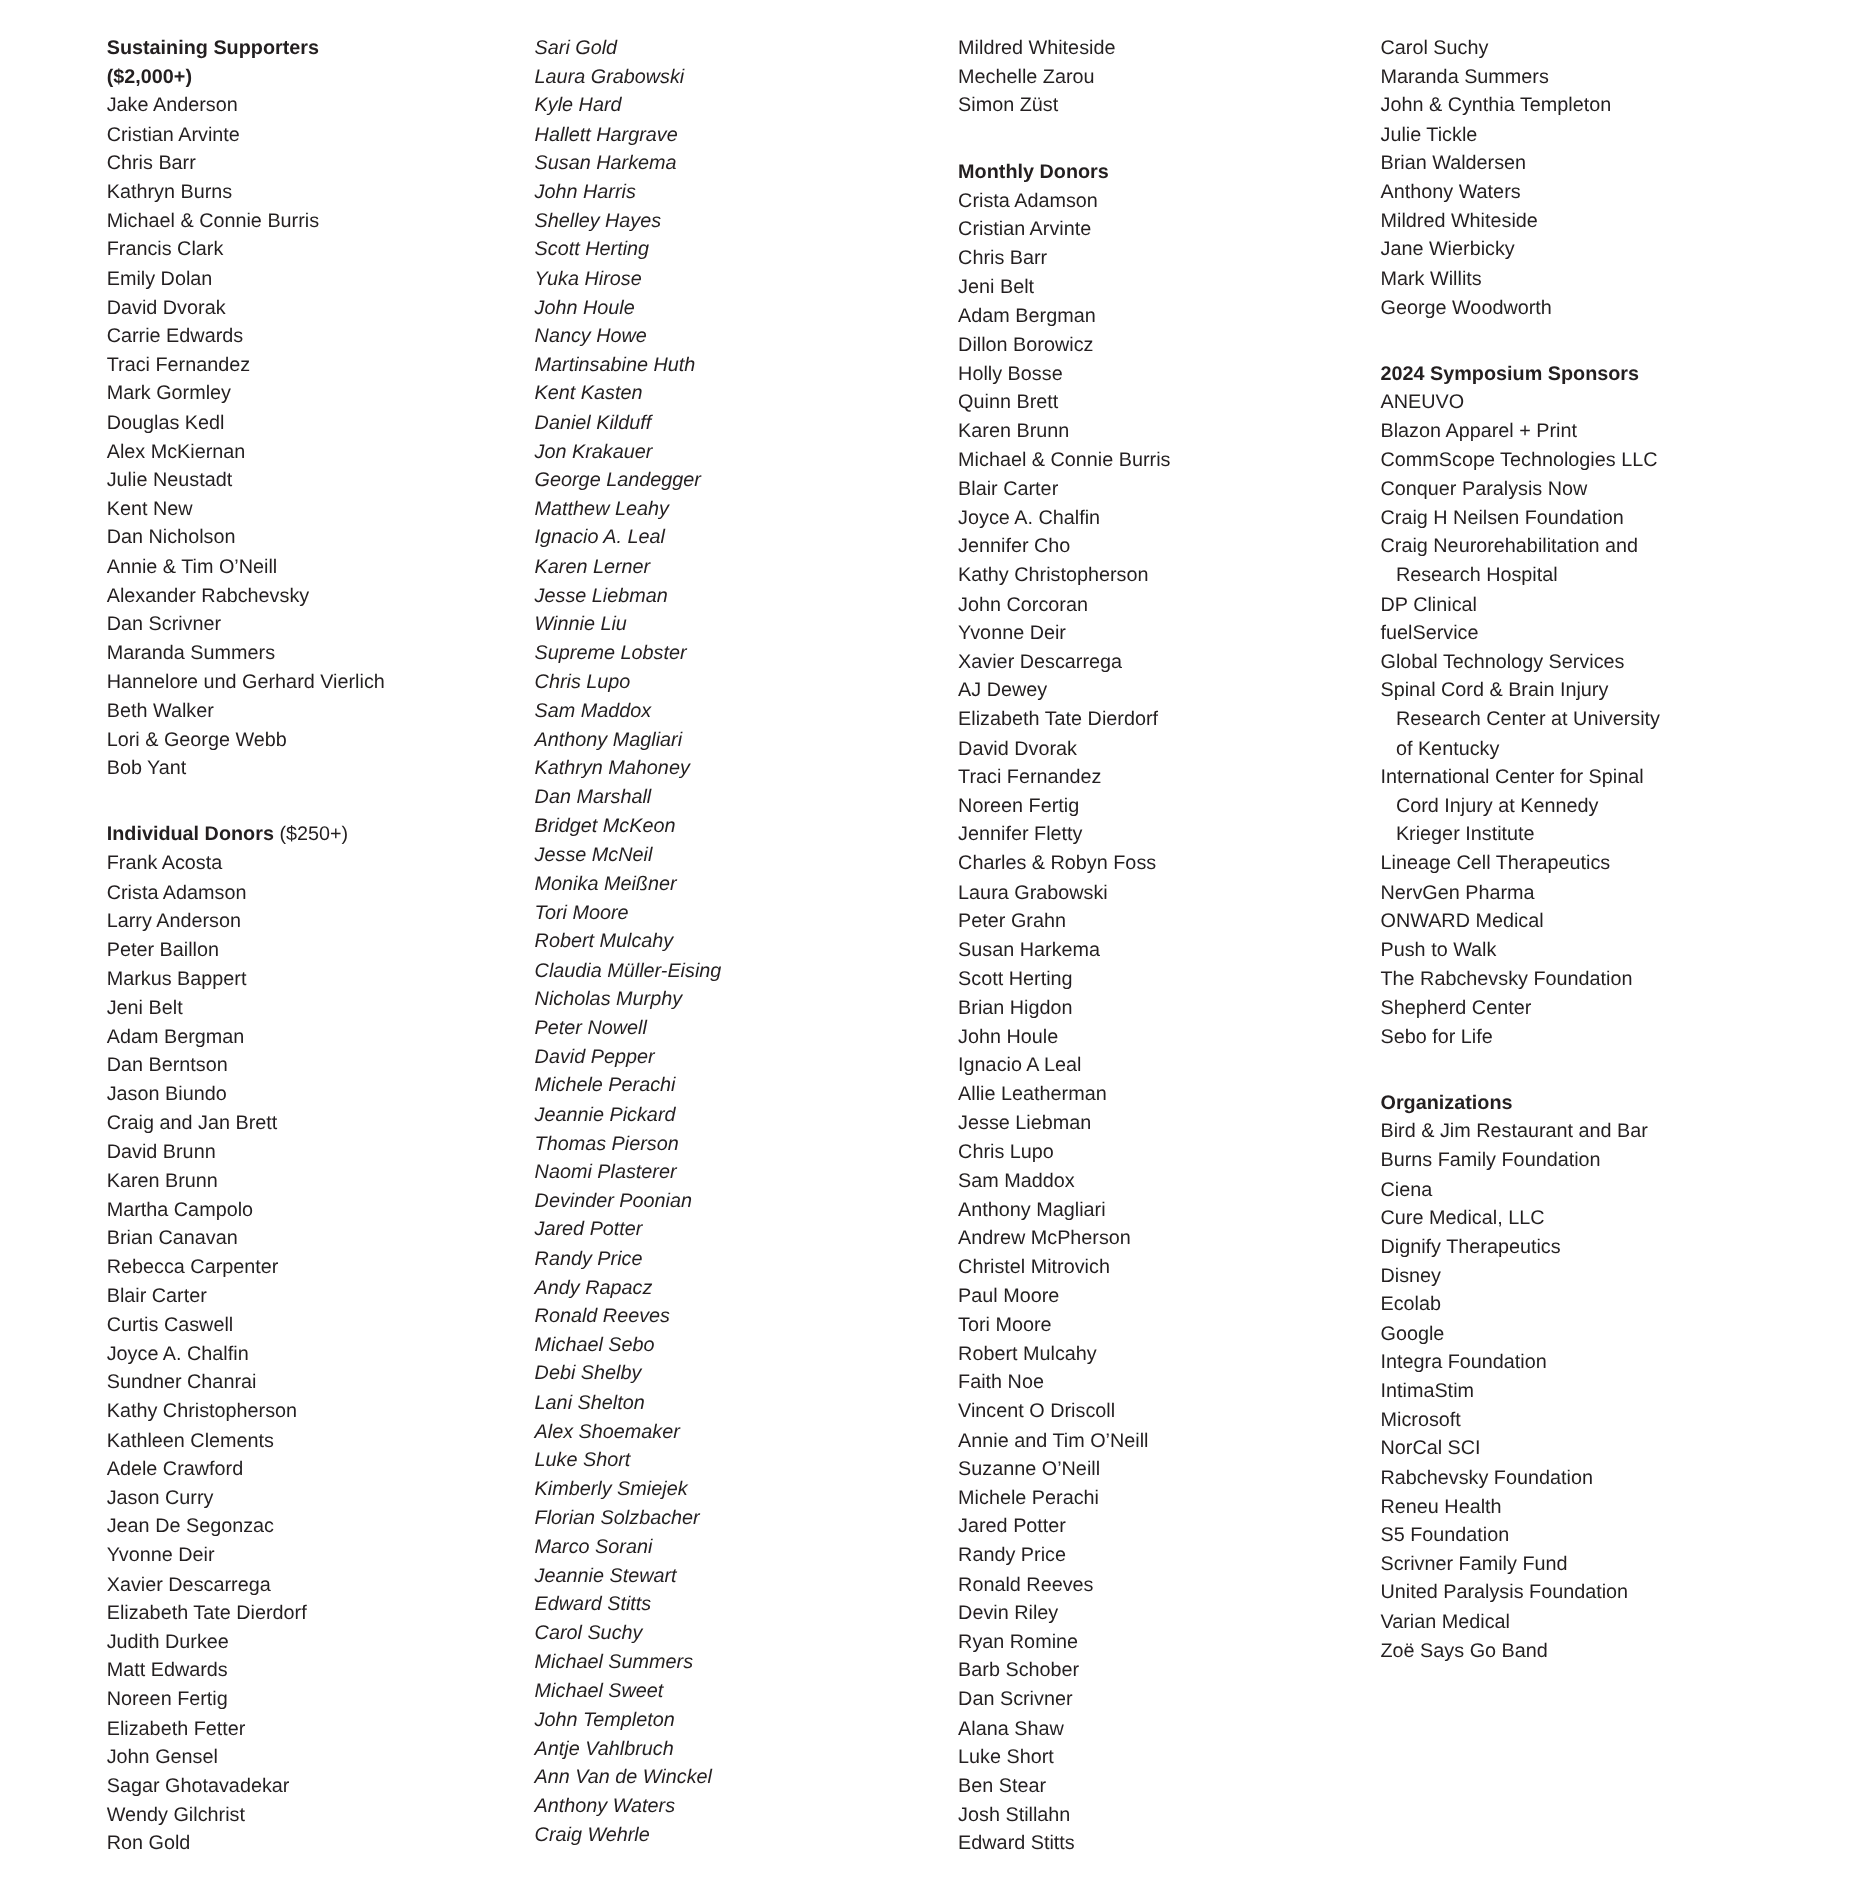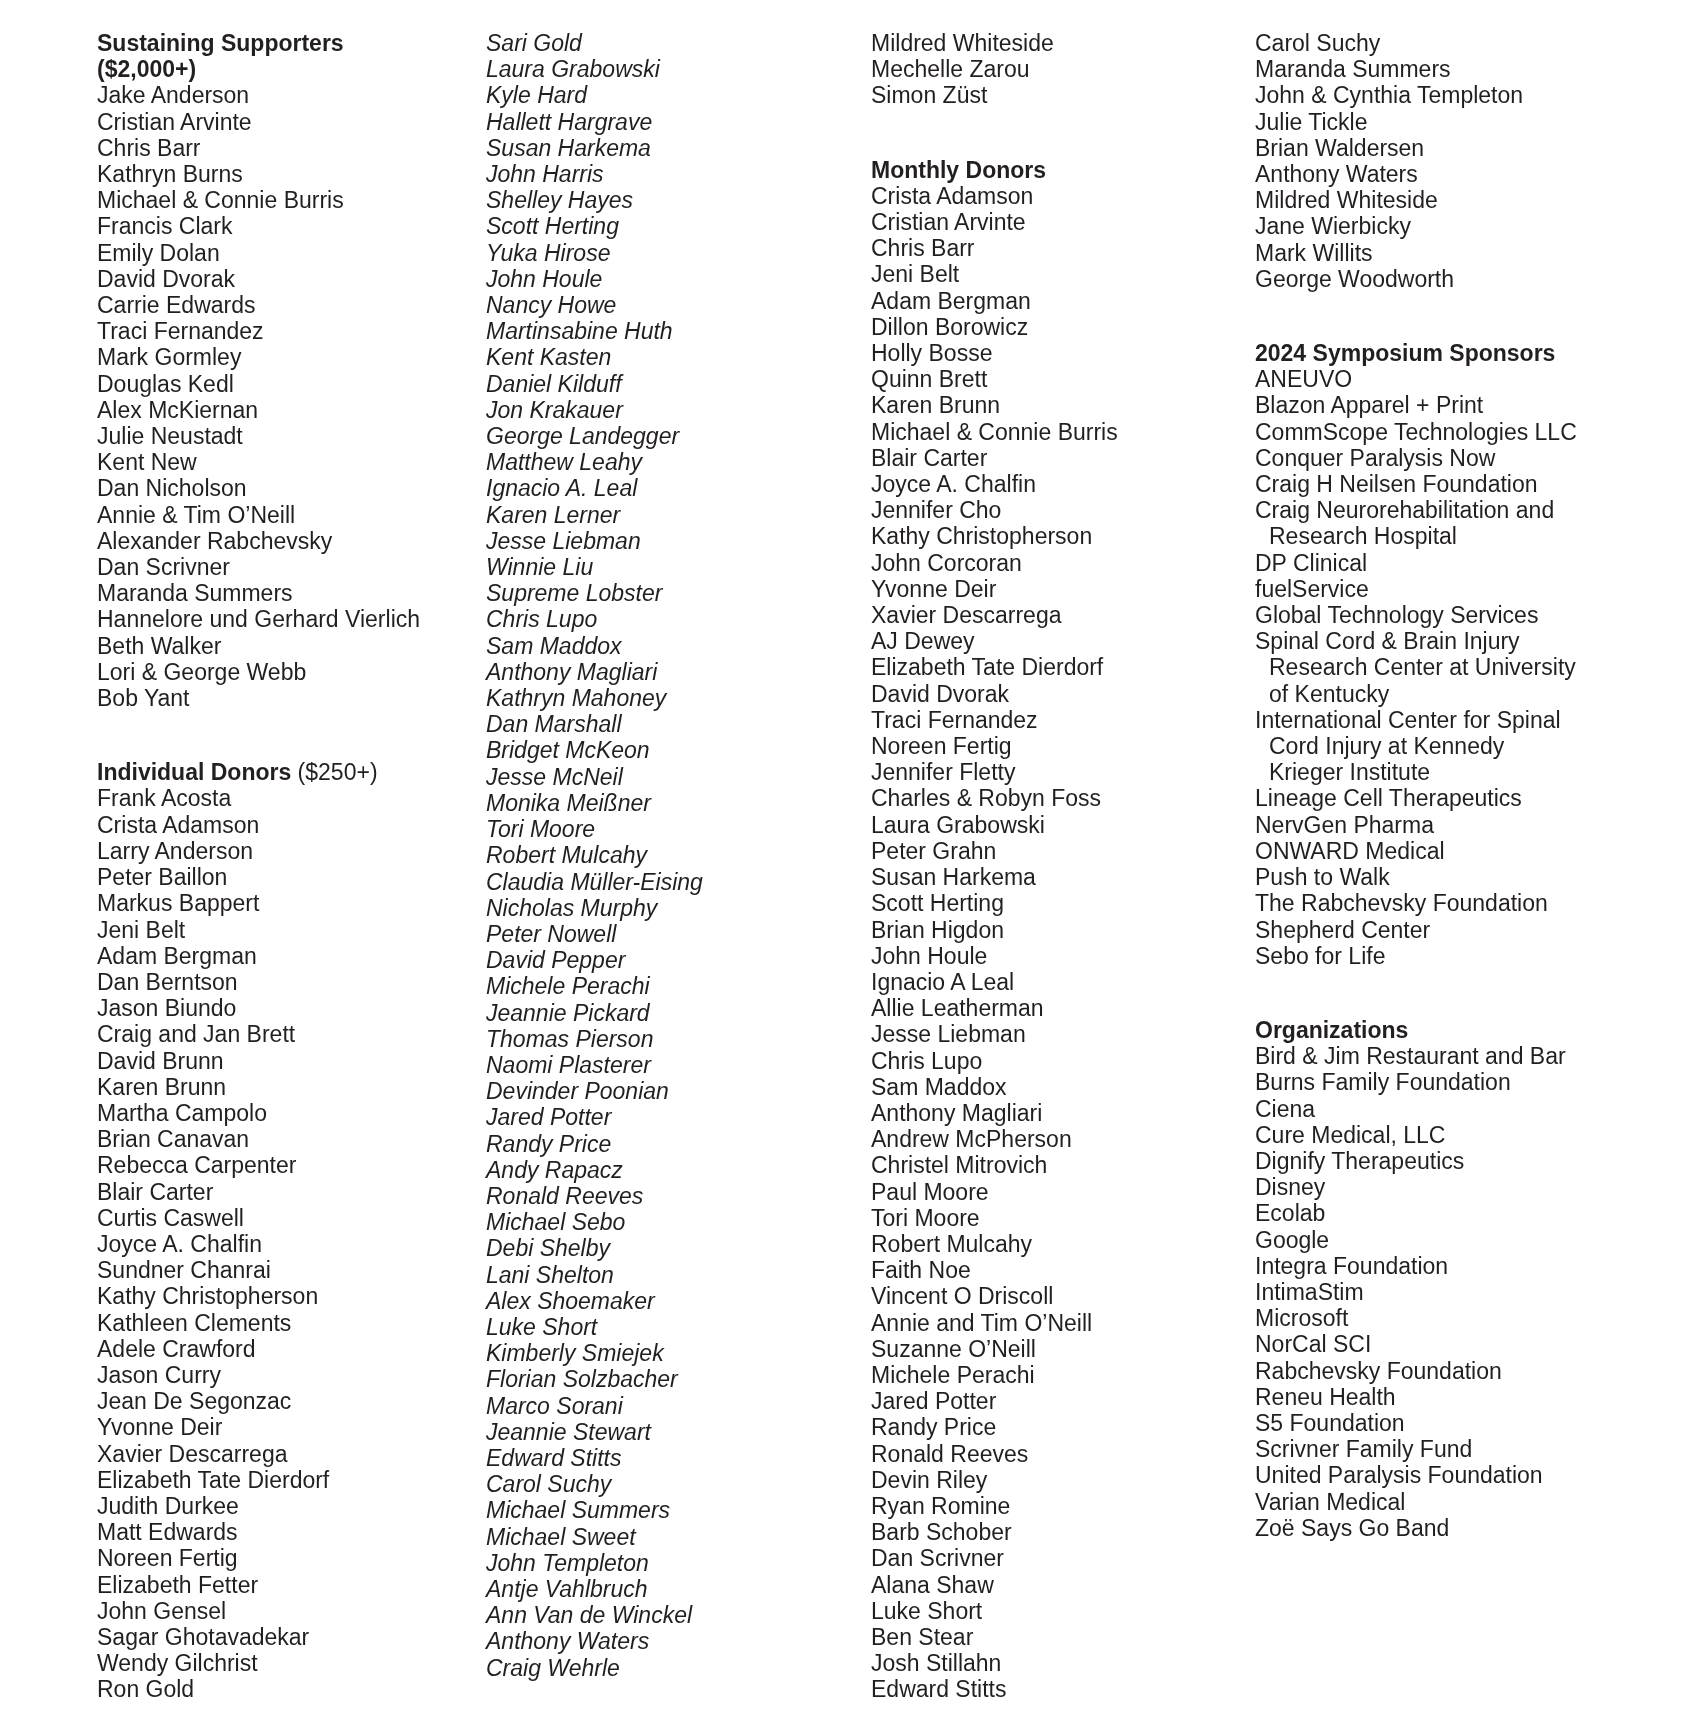--- a/index.html
+++ b/index.html
@@ -13,28 +13,28 @@
     height: 1729px;
     background: #ffffff;
     overflow: hidden;
     font-family: "Liberation Sans", sans-serif;
     color: #231f20;
   }
   .col {
     position: absolute;
     top: 30px;
     width: 385px;
-    font-size: 23px;
+    font-size: 18px;
     line-height: 26.2px;
   }
   .col-0 { left: 97px; }
   .col-1 { left: 486px; font-style: italic; }
   .col-2 { left: 871px; }
   .col-3 { left: 1255px; }
-  .block + .block { margin-top: 48px; }
+  .block + .block { margin-top: 34px; }
   .heading {
     font-weight: 700;
     white-space: pre-line;
   }
   .heading .suffix { font-weight: 400; }
   .item {
     padding-left: 14px;
     text-indent: -14px;
     white-space: pre-line;
   }

